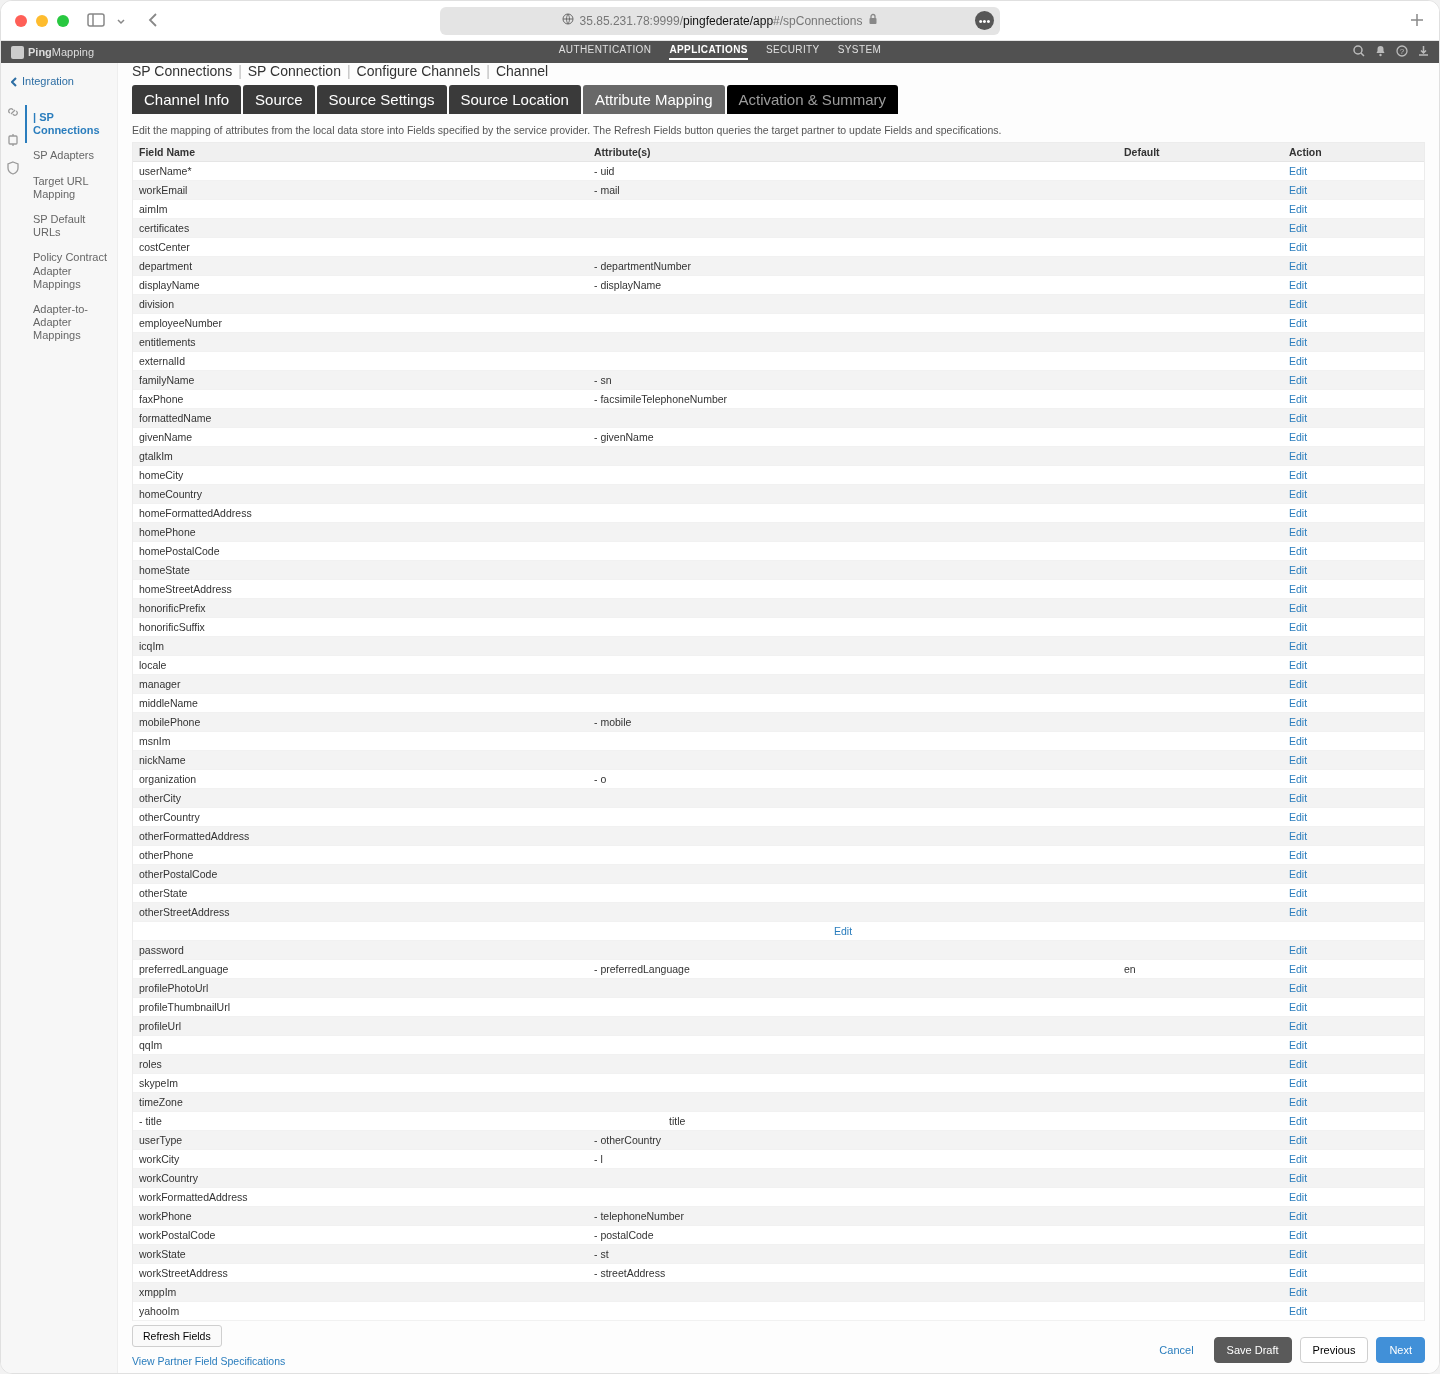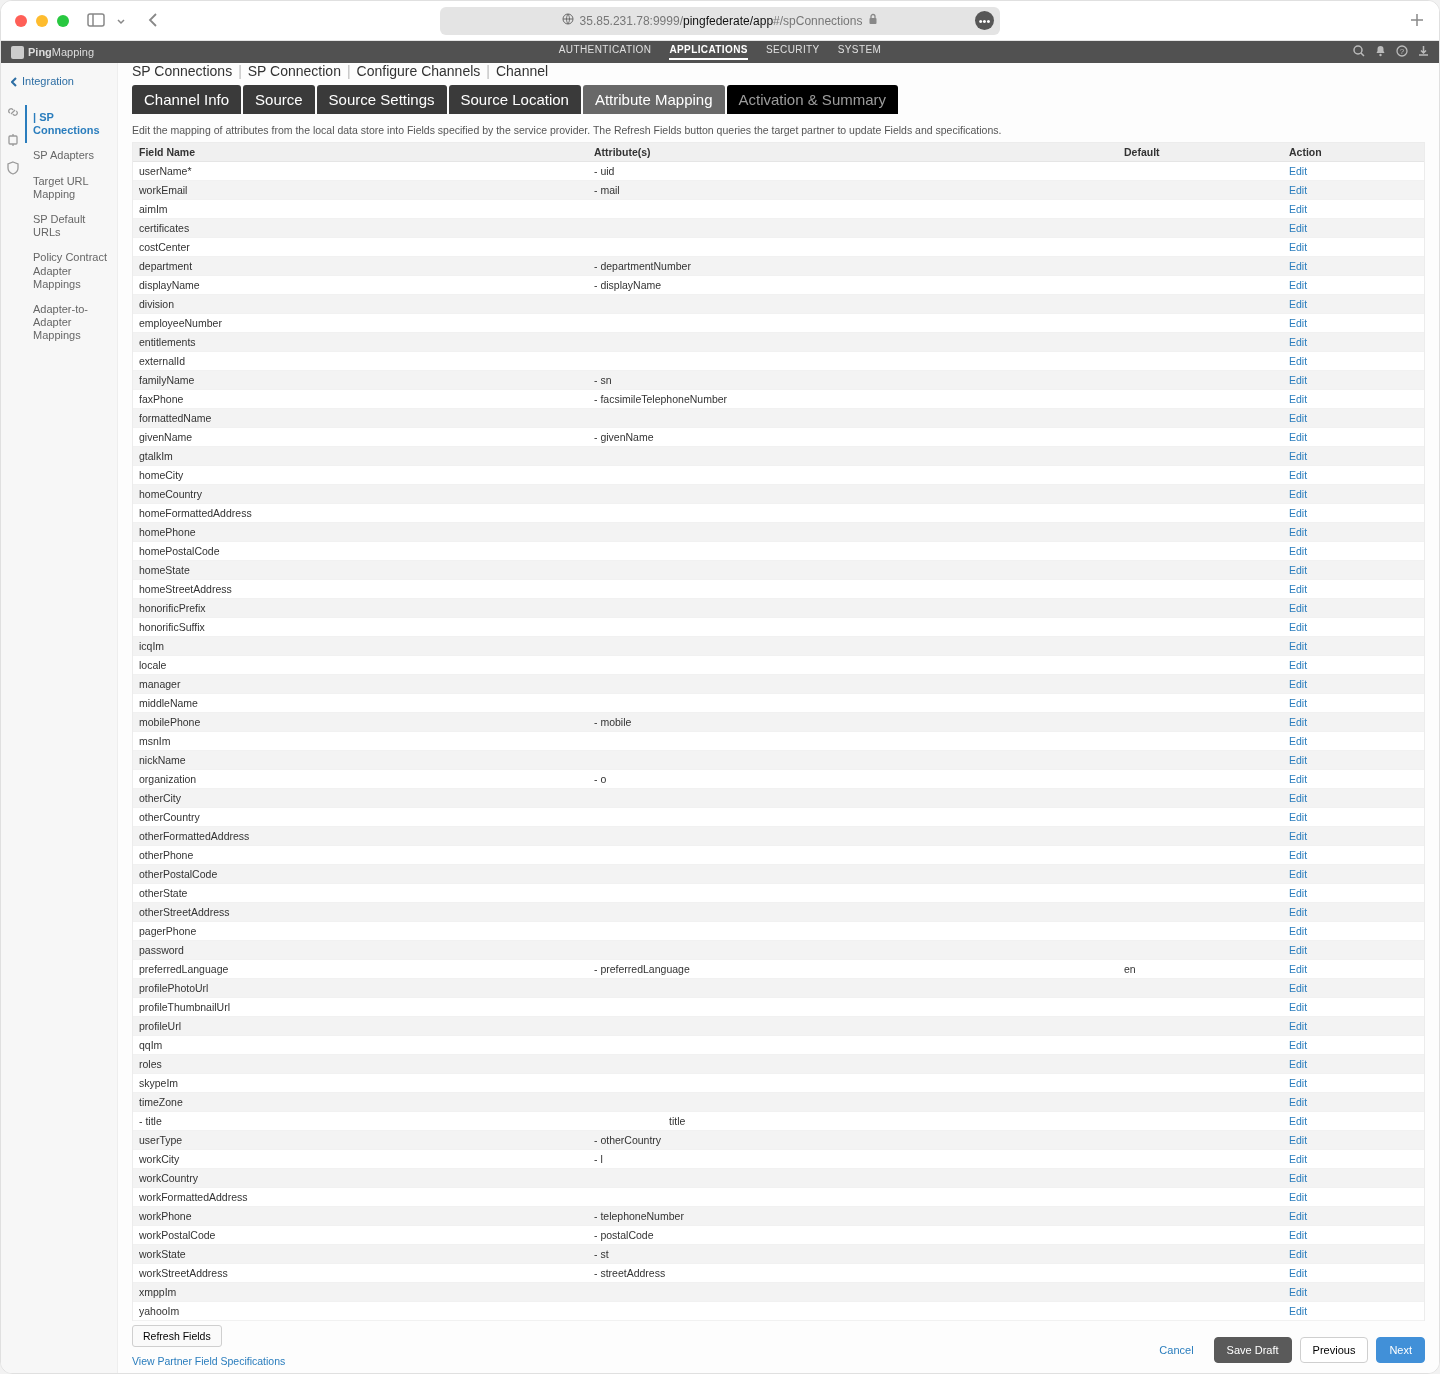--- a/index.html
+++ b/index.html
@@ -456,21 +456,20 @@
               <div class="cell c3"></div>
               <div class="cell c4"><a>Edit</a></div>
             </div>
             <div class="row">
               <div class="cell c1">otherStreetAddress</div>
               <div class="cell c2"></div>
               <div class="cell c3"></div>
               <div class="cell c4"><a>Edit</a></div>
             </div>
             <div class="row">
-              <div class="cell c1">pagerPhone</div>
               <div class="cell c2"></div>
               <div class="cell c3"></div>
               <div class="cell c4"><a>Edit</a></div>
             </div>
             <div class="row">
               <div class="cell c1">password</div>
               <div class="cell c2"></div>
               <div class="cell c3"></div>
               <div class="cell c4"><a>Edit</a></div>
             </div>

